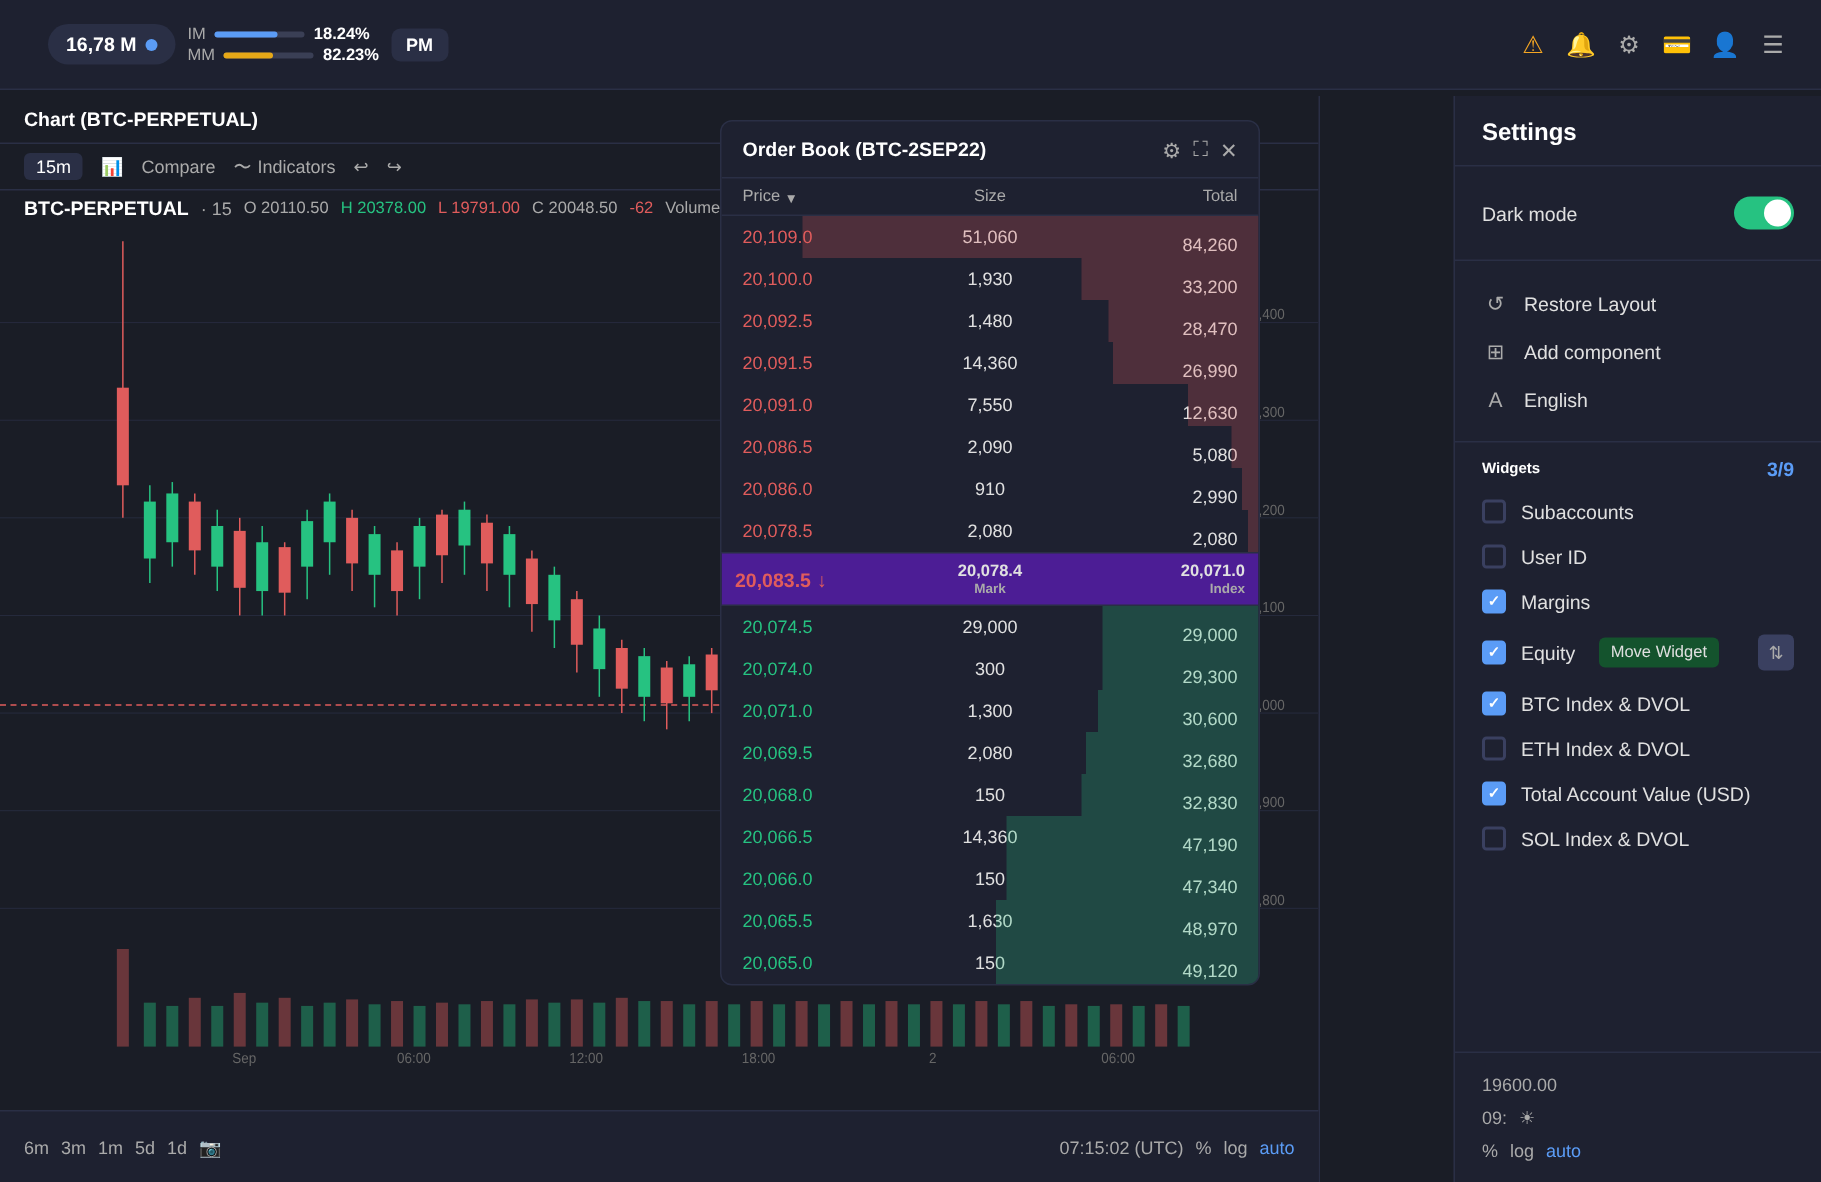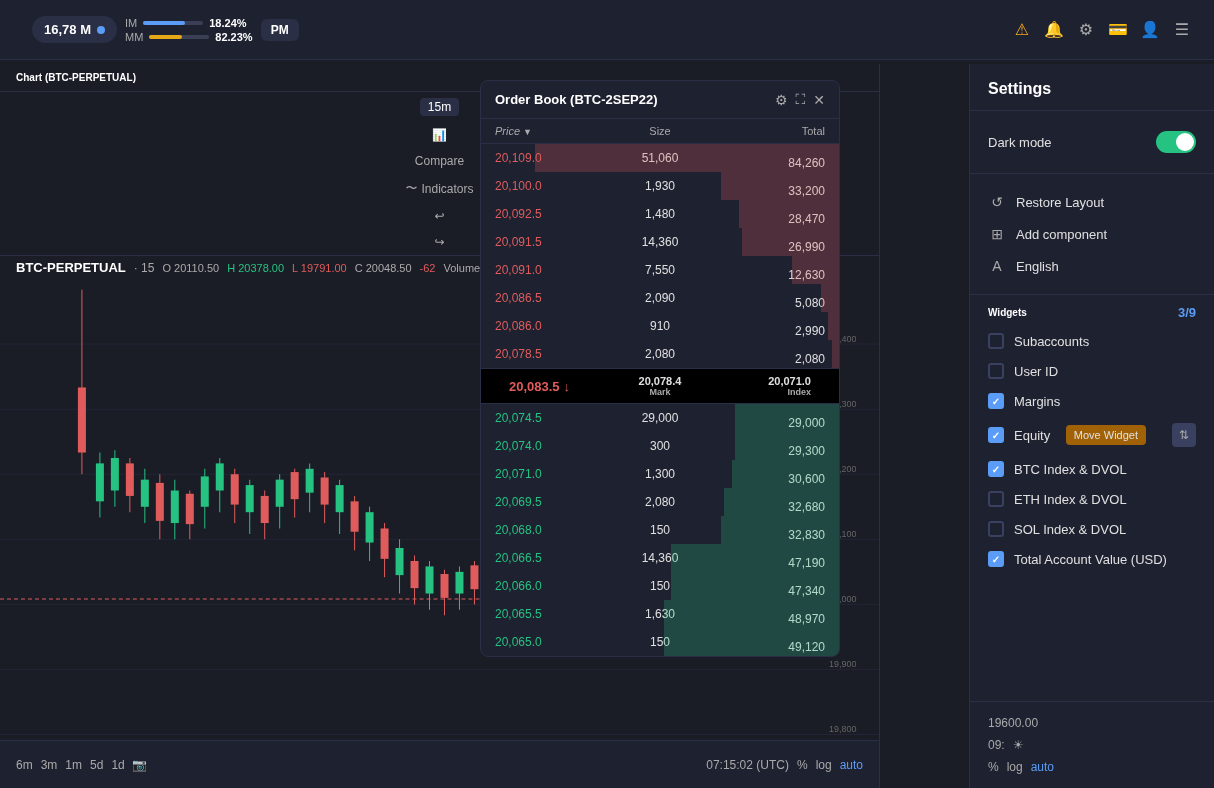--- a/index.html
+++ b/index.html
@@ -103,32 +103,31 @@
       display: flex;
       align-items: center;
       padding: 8px 16px;
       border-bottom: 1px solid #2a2f45;
       gap: 8px;
       font-size: 12px;
       color: #aaa;
     }
     .chart-header-title {
       color: #fff;
-      font-size: 10px;
+      font-size: 13px;
       font-weight: 600;
     }
     .chart-controls {
       display: flex;
       align-items: center;
       padding: 6px 16px;
       border-bottom: 1px solid #2a2f45;
       gap: 12px;
       font-size: 12px;
       color: #aaa;
-      flex-direction: column;
     }
     .chart-controls span { cursor: pointer; }
     .timeframe-btn {
       background: #2a2f45;
       color: #fff;
       padding: 2px 8px;
       border-radius: 4px;
       font-size: 12px;
       cursor: pointer;
     }
@@ -230,26 +229,26 @@
       opacity: 0.25;
     }
     .order-row.sell .price-col { color: #e05c5c; }
     .order-row.buy .price-col { color: #26c281; }
     .order-row .size-col { text-align: center; color: #e0e0e0; }
     .order-row .total-col { text-align: right; color: #e0e0e0; margin-top: 10px; }
 
     .spread-row {
       display: grid;
       grid-template-columns: 1fr 1fr 1fr;
-      padding: 6px 28px;
+      padding: 6px 9px;
       border-top: 1px solid #2a2f45;
       border-bottom: 1px solid #2a2f45;
       font-size: 13px;
       font-weight: 700;
-      background: #000000;
+      background: #4c1d95;
     }
     .spread-price { color: #e05c5c; display: flex; align-items: center; gap: 4px; }
 
     
     .settings-panel {
       position: absolute;
       top: 64px;
       right: 0;
       width: 245px;
       bottom: 0;
@@ -356,21 +355,21 @@
       width: 24px; height: 24px;
       display: flex;
       align-items: center;
       justify-content: center;
       font-size: 12px;
       cursor: pointer;
     }
 
     
     .move-tooltip {
-      background: #a16207;
+      background: #14532d;
       color: #e0e0e0;
       font-size: 11px;
       padding: 4px 8px;
       border-radius: 4px;
       white-space: nowrap;
       position: absolute;
       right: 50px;
       top: 50%;
       transform: translateY(-50%);
       z-index: 20;
@@ -662,21 +661,21 @@
 </div>
 
 <div class="orderbook-panel">
   <div class="orderbook-header">
     <span class="orderbook-title">Order Book (BTC-2SEP22)</span>
     <span class="orderbook-icon">⚙</span>
     <span class="orderbook-icon">⛶</span>
     <span class="orderbook-icon">✕</span>
   </div>
   <div class="orderbook-cols">
-    <span style="display:flex;align-items:flex-end;gap:3px;font-style:italic;">
+    <span style="display:flex;align-items:flex-end;gap:3px;">
       <span>Price</span>
       <span class="sort-arrow">▼</span>
     </span>
     <span style="text-align:center;">Size</span>
     <span style="text-align:right;">Total</span>
   </div>
 
   <div id="sell-rows">
       <div class="order-row sell">
     <div class="bg-bar" style="width:85%;background:#e05c5c;"></div>
@@ -861,27 +860,27 @@
     <div class="widget-checkbox checked"></div>
     <span class="widget-label">BTC Index &amp; DVOL</span>
 
   </div>
       <div class="widget-item">
     <div class="widget-checkbox "></div>
     <span class="widget-label">ETH Index &amp; DVOL</span>
 
   </div>
       <div class="widget-item">
+    <div class="widget-checkbox checked"></div>
+    <span class="widget-label">Total Account Value (USD)</span>
+
+  </div>
+      <div class="widget-item">
     <div class="widget-checkbox "></div>
     <span class="widget-label">SOL Index &amp; DVOL</span>
-
-  </div>
-      <div class="widget-item">
-    <div class="widget-checkbox checked"></div>
-    <span class="widget-label">Total Account Value (USD)</span>
 
   </div>
     </div>
 
   <div class="settings-bottom">
     <div class="settings-bottom-row">
       <span>19600.00</span>
     </div>
     <div class="settings-bottom-row">
       <span>09:</span>

